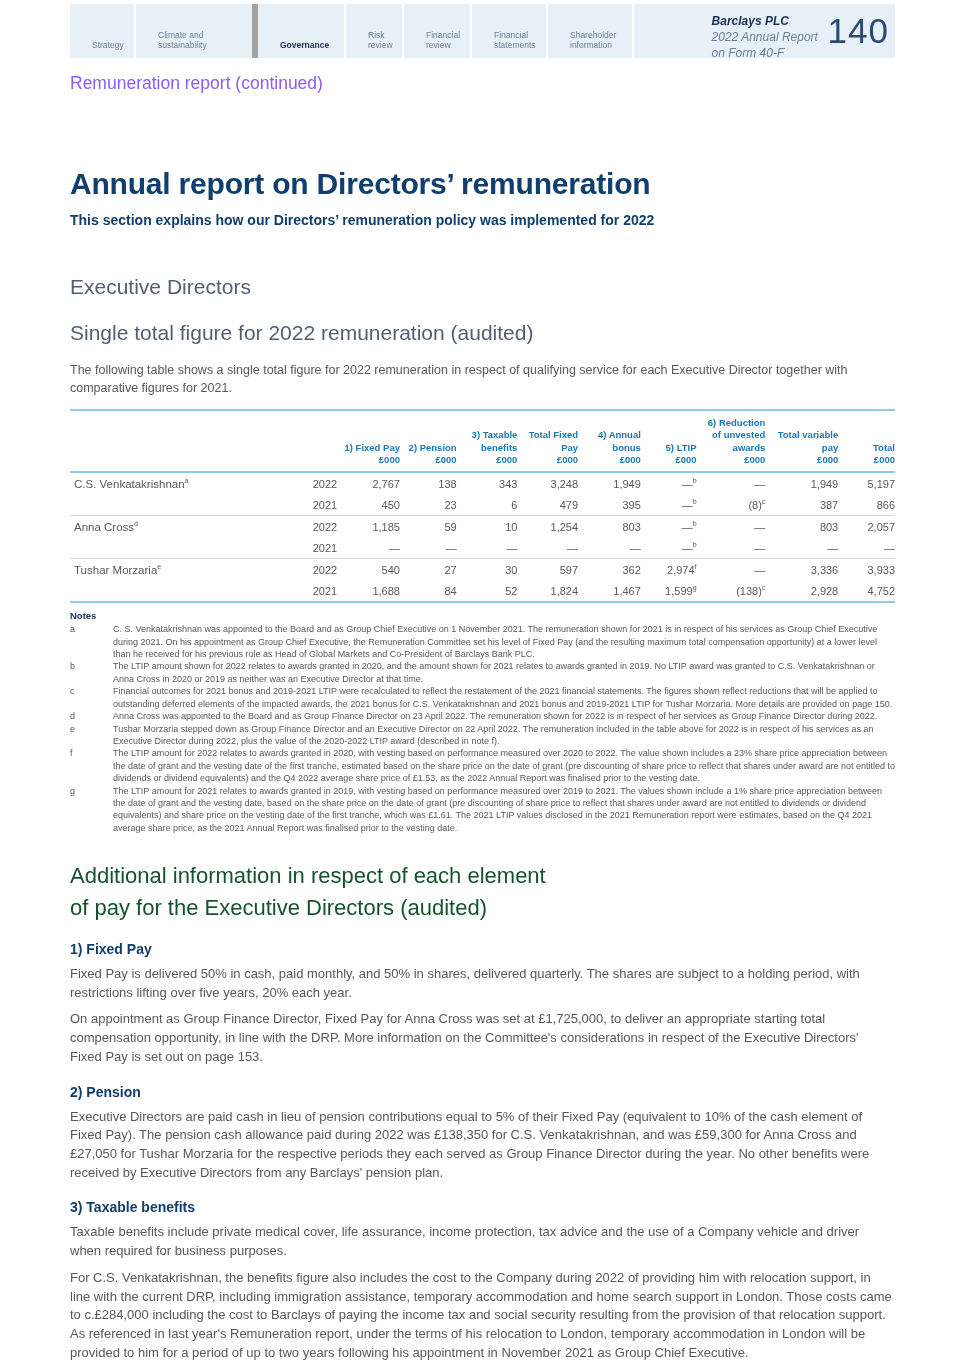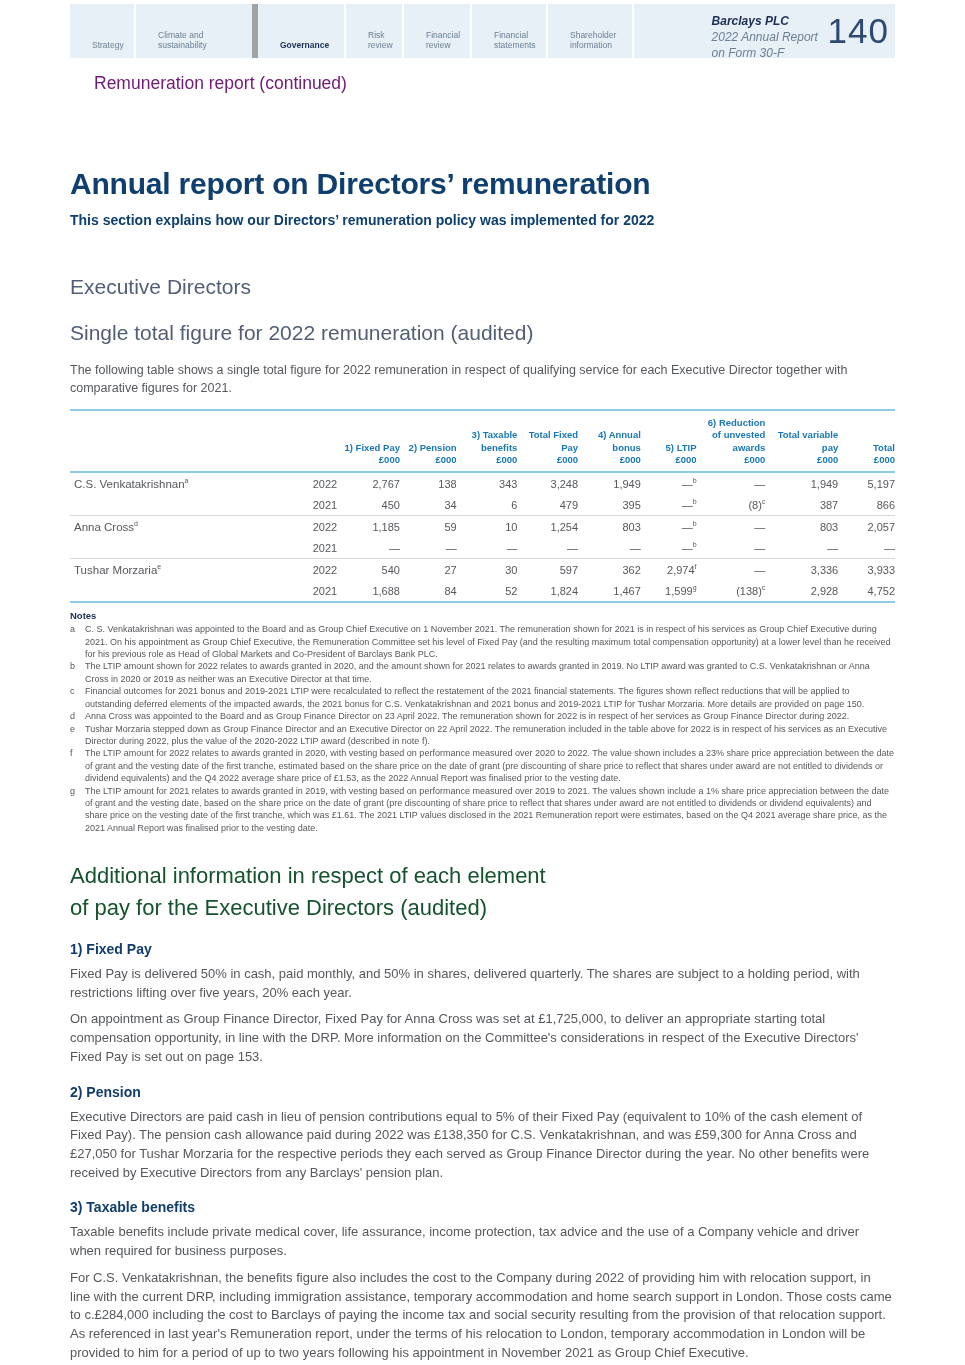--- a/index.html
+++ b/index.html
@@ -42,21 +42,21 @@
   }
   .brand-line1 { color:#1d2e54; font-weight:bold; }
   .page-number {
     flex:0 0 62px; display:flex; align-items:center; justify-content:flex-end;
     padding-right:6px; font-size:35px; font-weight:300; color:#2d4a73;
     letter-spacing:1px;
   }
 
   
   .running-head {
-    margin-top:15px; font-size:17.5px; font-weight:400; color:#701a75;margin-left:24px;
+    margin-top:15px; font-size:17.5px; font-weight:400; color:#8b5cf6;
   }
 
   
   .main-title {
     margin-top:73px; font-size:30px; font-weight:bold; color:#0e3f6e;
     letter-spacing:-0.2px;
   }
   .main-subtitle {
     margin-top:11px; font-size:14px; font-weight:bold; color:#0e3f6e;
   }
@@ -87,21 +87,21 @@
   table.remu td.name-cell { text-align:left; font-size:11.5px; }
   table.remu tr.sep td { border-top:1px solid #d6d8da; }
   table.remu tbody tr:last-child td { border-bottom:2px solid #8ecbe9; }
   sup.fn { font-size:7px; vertical-align:super; line-height:0; }
 
   
   .notes { margin-top:7px; }
   .notes-title { font-size:9.5px; font-weight:bold; color:#1d2e54; margin-bottom:2px; }
   .note { display:flex; font-size:9px; line-height:1.38; color:#55585c; }
   .note-letter { flex:0 0 15px; }
-  .note-text { flex:1 1 auto; }
+  .note-text { flex:1 1 auto;margin-left:28px; }
 
   
   .additional-heading {
     margin-top:26px; font-size:22px; font-weight:400; color:#14532d; line-height:1.45;
   }
   .sub-section-heading {
     margin-top:17px; font-size:14px; font-weight:bold; color:#113d6c;
   }
   .body-para {
     margin-top:8px; font-size:13px; line-height:1.44; color:#55585c;
@@ -134,21 +134,21 @@
           <span>Financial statements</span>
         </div>
         <div class="tab tab-shareholder-information">
           <span>Shareholder information</span>
         </div>
       </div>
     <div class="nav-spacer"></div>
     <div class="brand-block">
       <div class="brand-line1">Barclays PLC</div>
       <div>2022 Annual Report</div>
-      <div>on Form 30-F</div>
+      <div>on Form 40-F</div>
     </div>
     <div class="page-number">140</div>
   </div>
 
   <div class="content">
 
     <div class="running-head">Remuneration report (continued)</div>
 
     <h1 class="main-title">Annual report on Directors’ remuneration</h1>
     <div class="main-subtitle">This section explains how our Directors’ remuneration policy was implemented for 2022</div>
@@ -225,21 +225,21 @@
             <td class="num">1,949</td>
             <td class="num">—<sup class="fn">b</sup></td>
             <td class="num">—</td>
             <td class="num">1,949</td>
             <td class="num">5,197</td>
           </tr>
           <tr>
             <td class="name-cell"></td>
             <td class="year-cell">2021</td>
             <td class="num">450</td>
-            <td class="num">34</td>
+            <td class="num">23</td>
             <td class="num">6</td>
             <td class="num">479</td>
             <td class="num">395</td>
             <td class="num">—<sup class="fn">b</sup></td>
             <td class="num">(8)<sup class="fn">c</sup></td>
             <td class="num">387</td>
             <td class="num">866</td>
           </tr>
           <tr class="sep">
             <td class="name-cell">Anna Cross<sup class="fn">d</sup></td>

